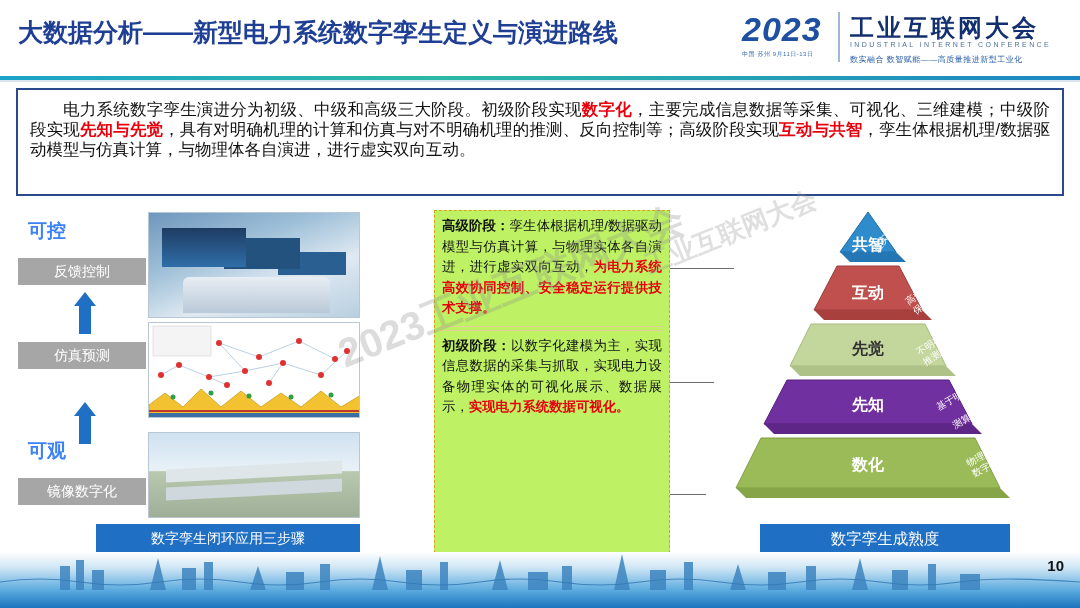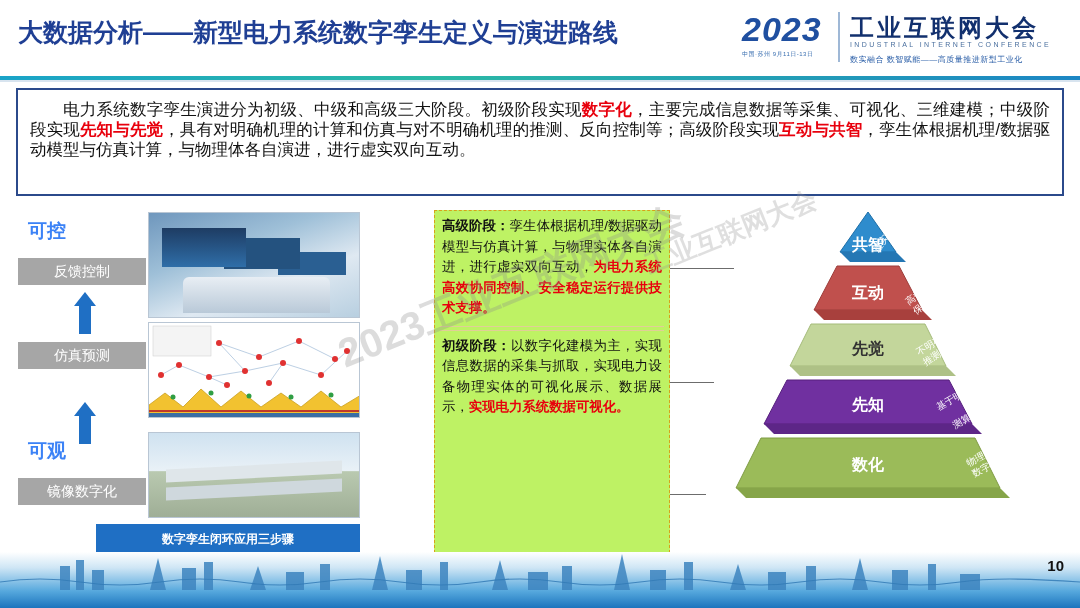--- a/index.html
+++ b/index.html
@@ -207,25 +207,24 @@
     transform: skewY(-3deg);
   }
 
   .step-caption {
     position: absolute;
     left: 96px; top: 524px;
     width: 264px;
     height: 30px;
     background: #1f6fc4;
     color: #ffffff;
-    font-size: 12px;
+    font-size: 14px;
     display: flex;
     align-items: center;
     justify-content: center;
-    font-weight: bold;
   }
 
   
   .stage-wrap {
     position: absolute;
     left: 434px; top: 210px;
     width: 236px;
     height: 348px;
     border: 1px dashed #d8a11a;
     box-sizing: border-box;
@@ -495,20 +494,21 @@
     <div class="side-note" style="left:214px; top:72px; transform:rotate(-38deg); width:58px;">高效协同控制
 保障安全运行</div>
     <div class="side-note" style="left:226px; top:124px; transform:rotate(-32deg); width:64px;">不明确机理的
 推测与反向控制</div>
     <div class="side-note" style="left:246px; top:180px; transform:rotate(-30deg); width:64px;">基于明确机理的
 测算与仿真</div>
     <div class="side-note" style="left:268px; top:240px; transform:rotate(-28deg); width:66px;">物理世界的
 数字化建模</div>
   </div>
 
+  <div class="pyr-caption">数字孪生成熟度</div>
 
   <div class="watermark">2023工业互联网大会</div>
   <div class="watermark2">工业互联网大会</div>
 
   <div class="footer">
     <svg class="sky-deco" viewBox="0 0 1080 38" preserveAspectRatio="none">
       <g fill="#3f86c0" opacity="0.9">
         <rect x="60" y="14" width="10" height="24"></rect>
         <rect x="76" y="8" width="8" height="30"></rect>
         <rect x="92" y="18" width="12" height="20"></rect>

